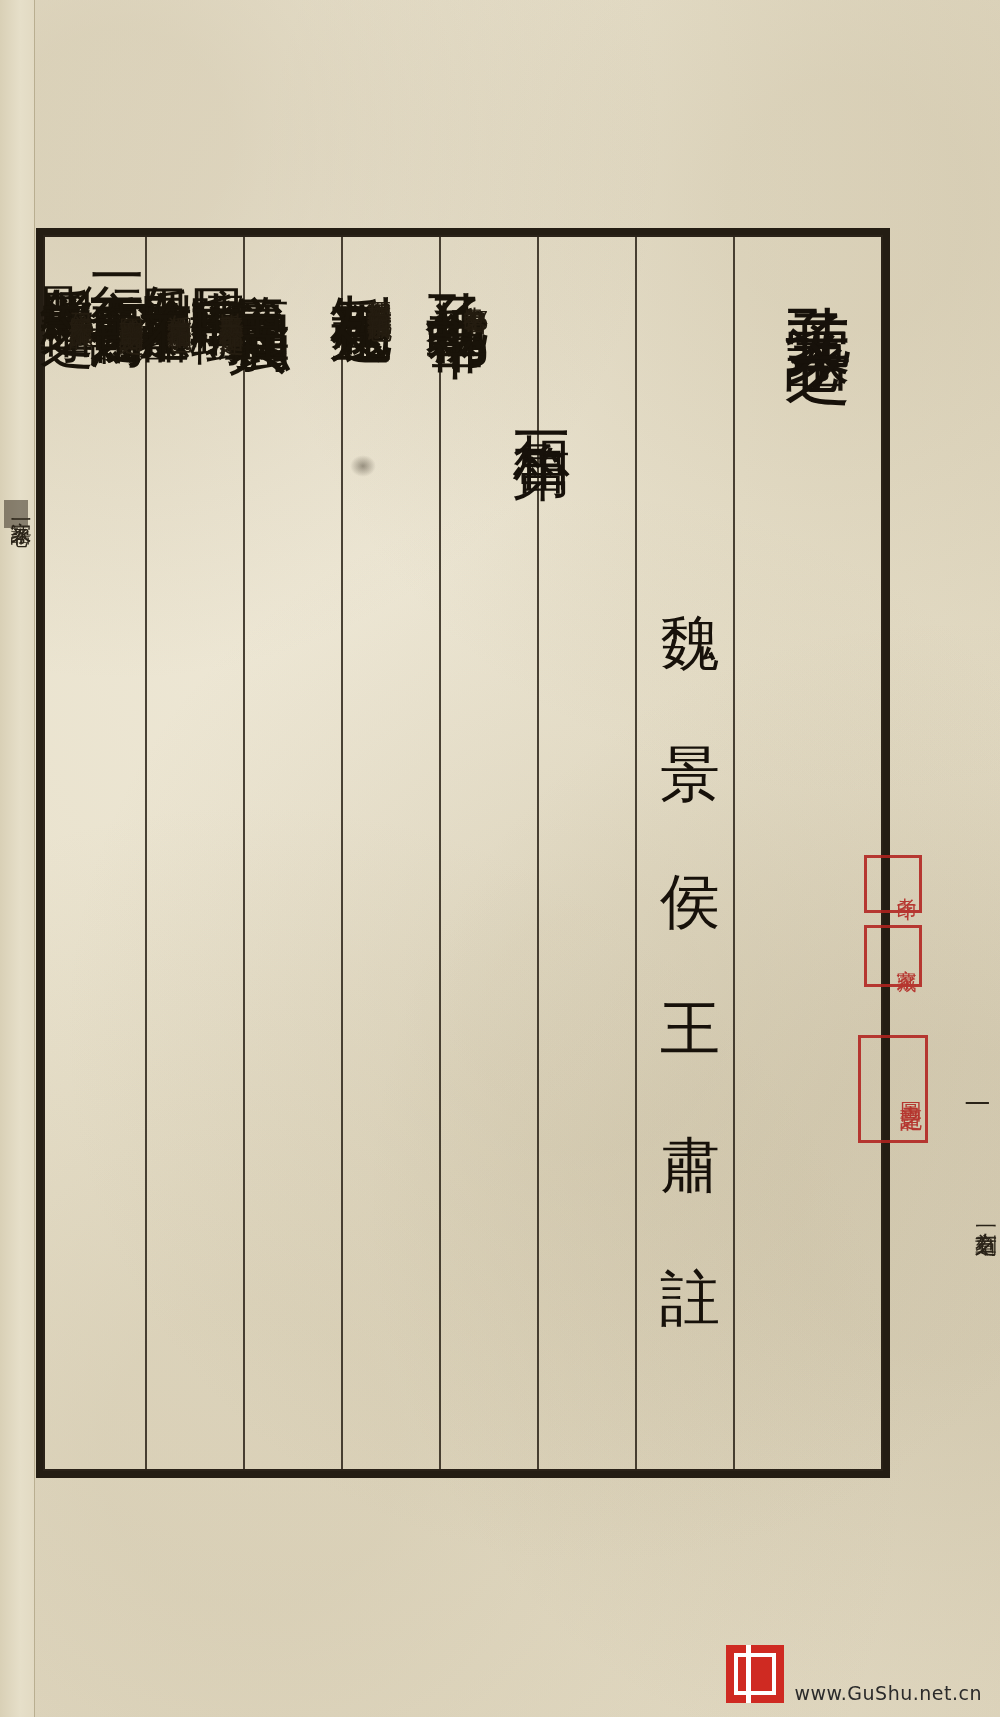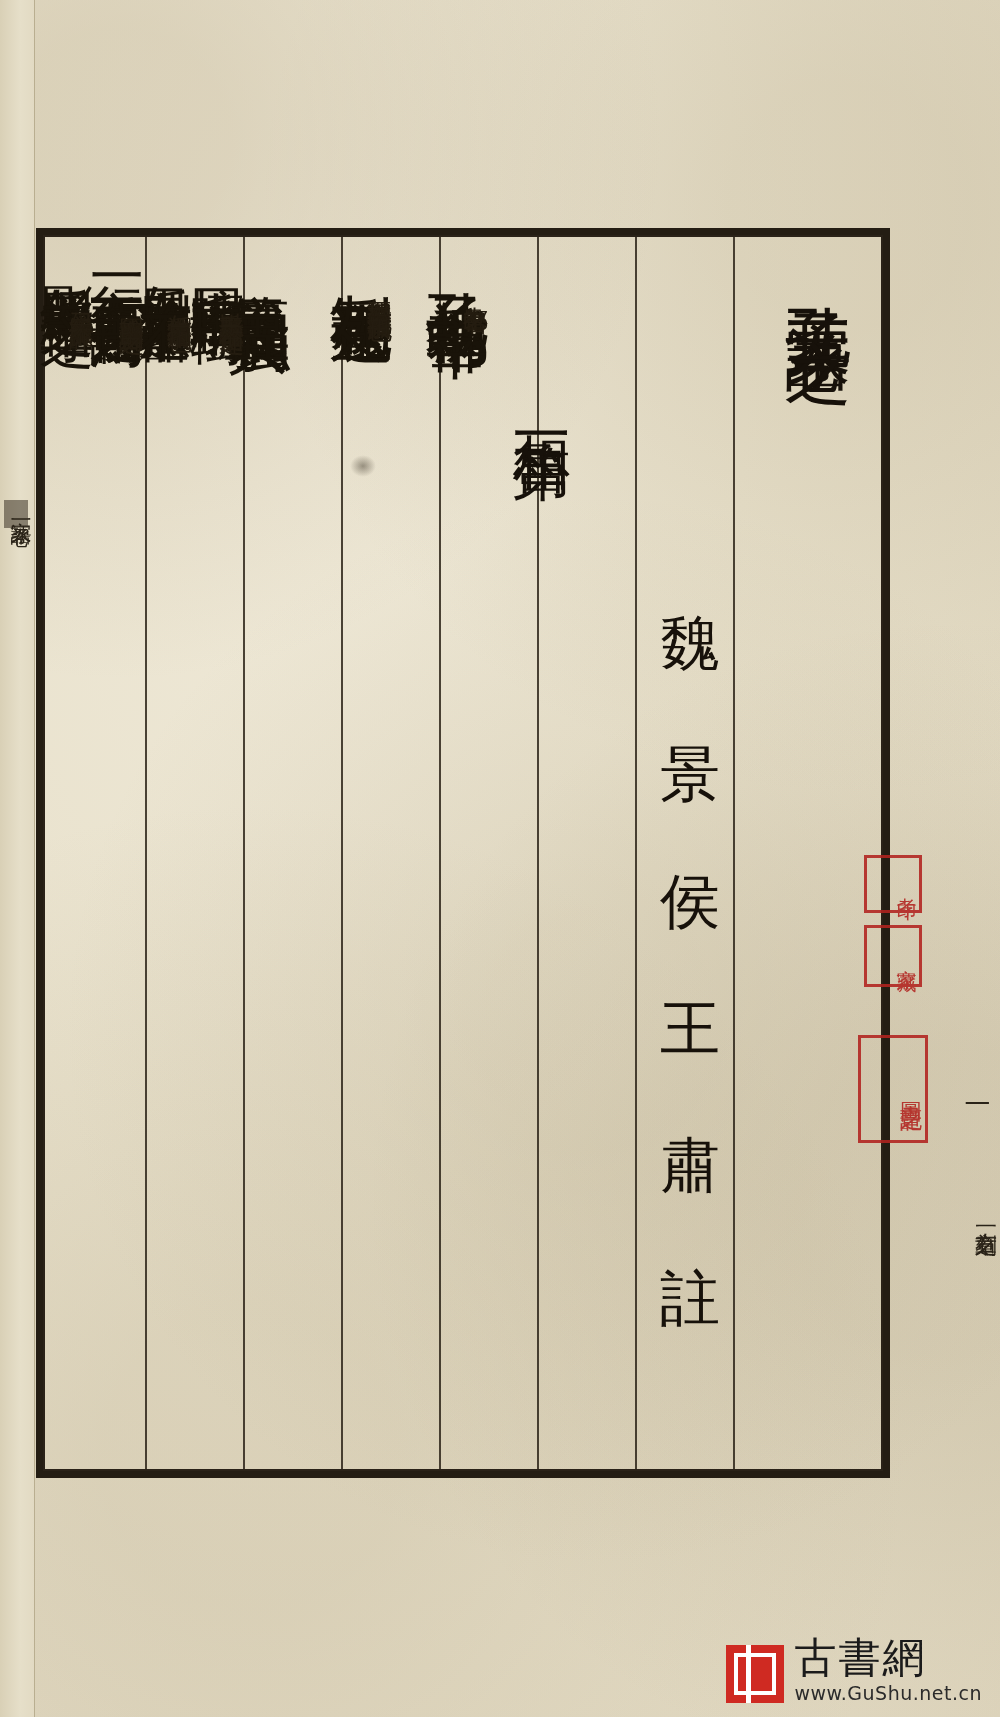--- a/index.html
+++ b/index.html
@@ -338,18 +338,17 @@
   <div class="seal" id="seal-1">孝印</div>
   <div class="seal" id="seal-2">家藏</div>
   <div class="seal" id="seal-3">圖書之記</div>
 
   <div class="page-no">一</div>
   <div class="side-note">一章右之刻</div>
 
   <div class="watermark">
     <div class="wm-mark"></div>
     <div class="wm-text">
-      <div class="wm-title">古書網</div>
       <div class="wm-url">www.GuShu.net.cn</div>
     </div>
   </div>
 
 </div>
 
 </body></html>

